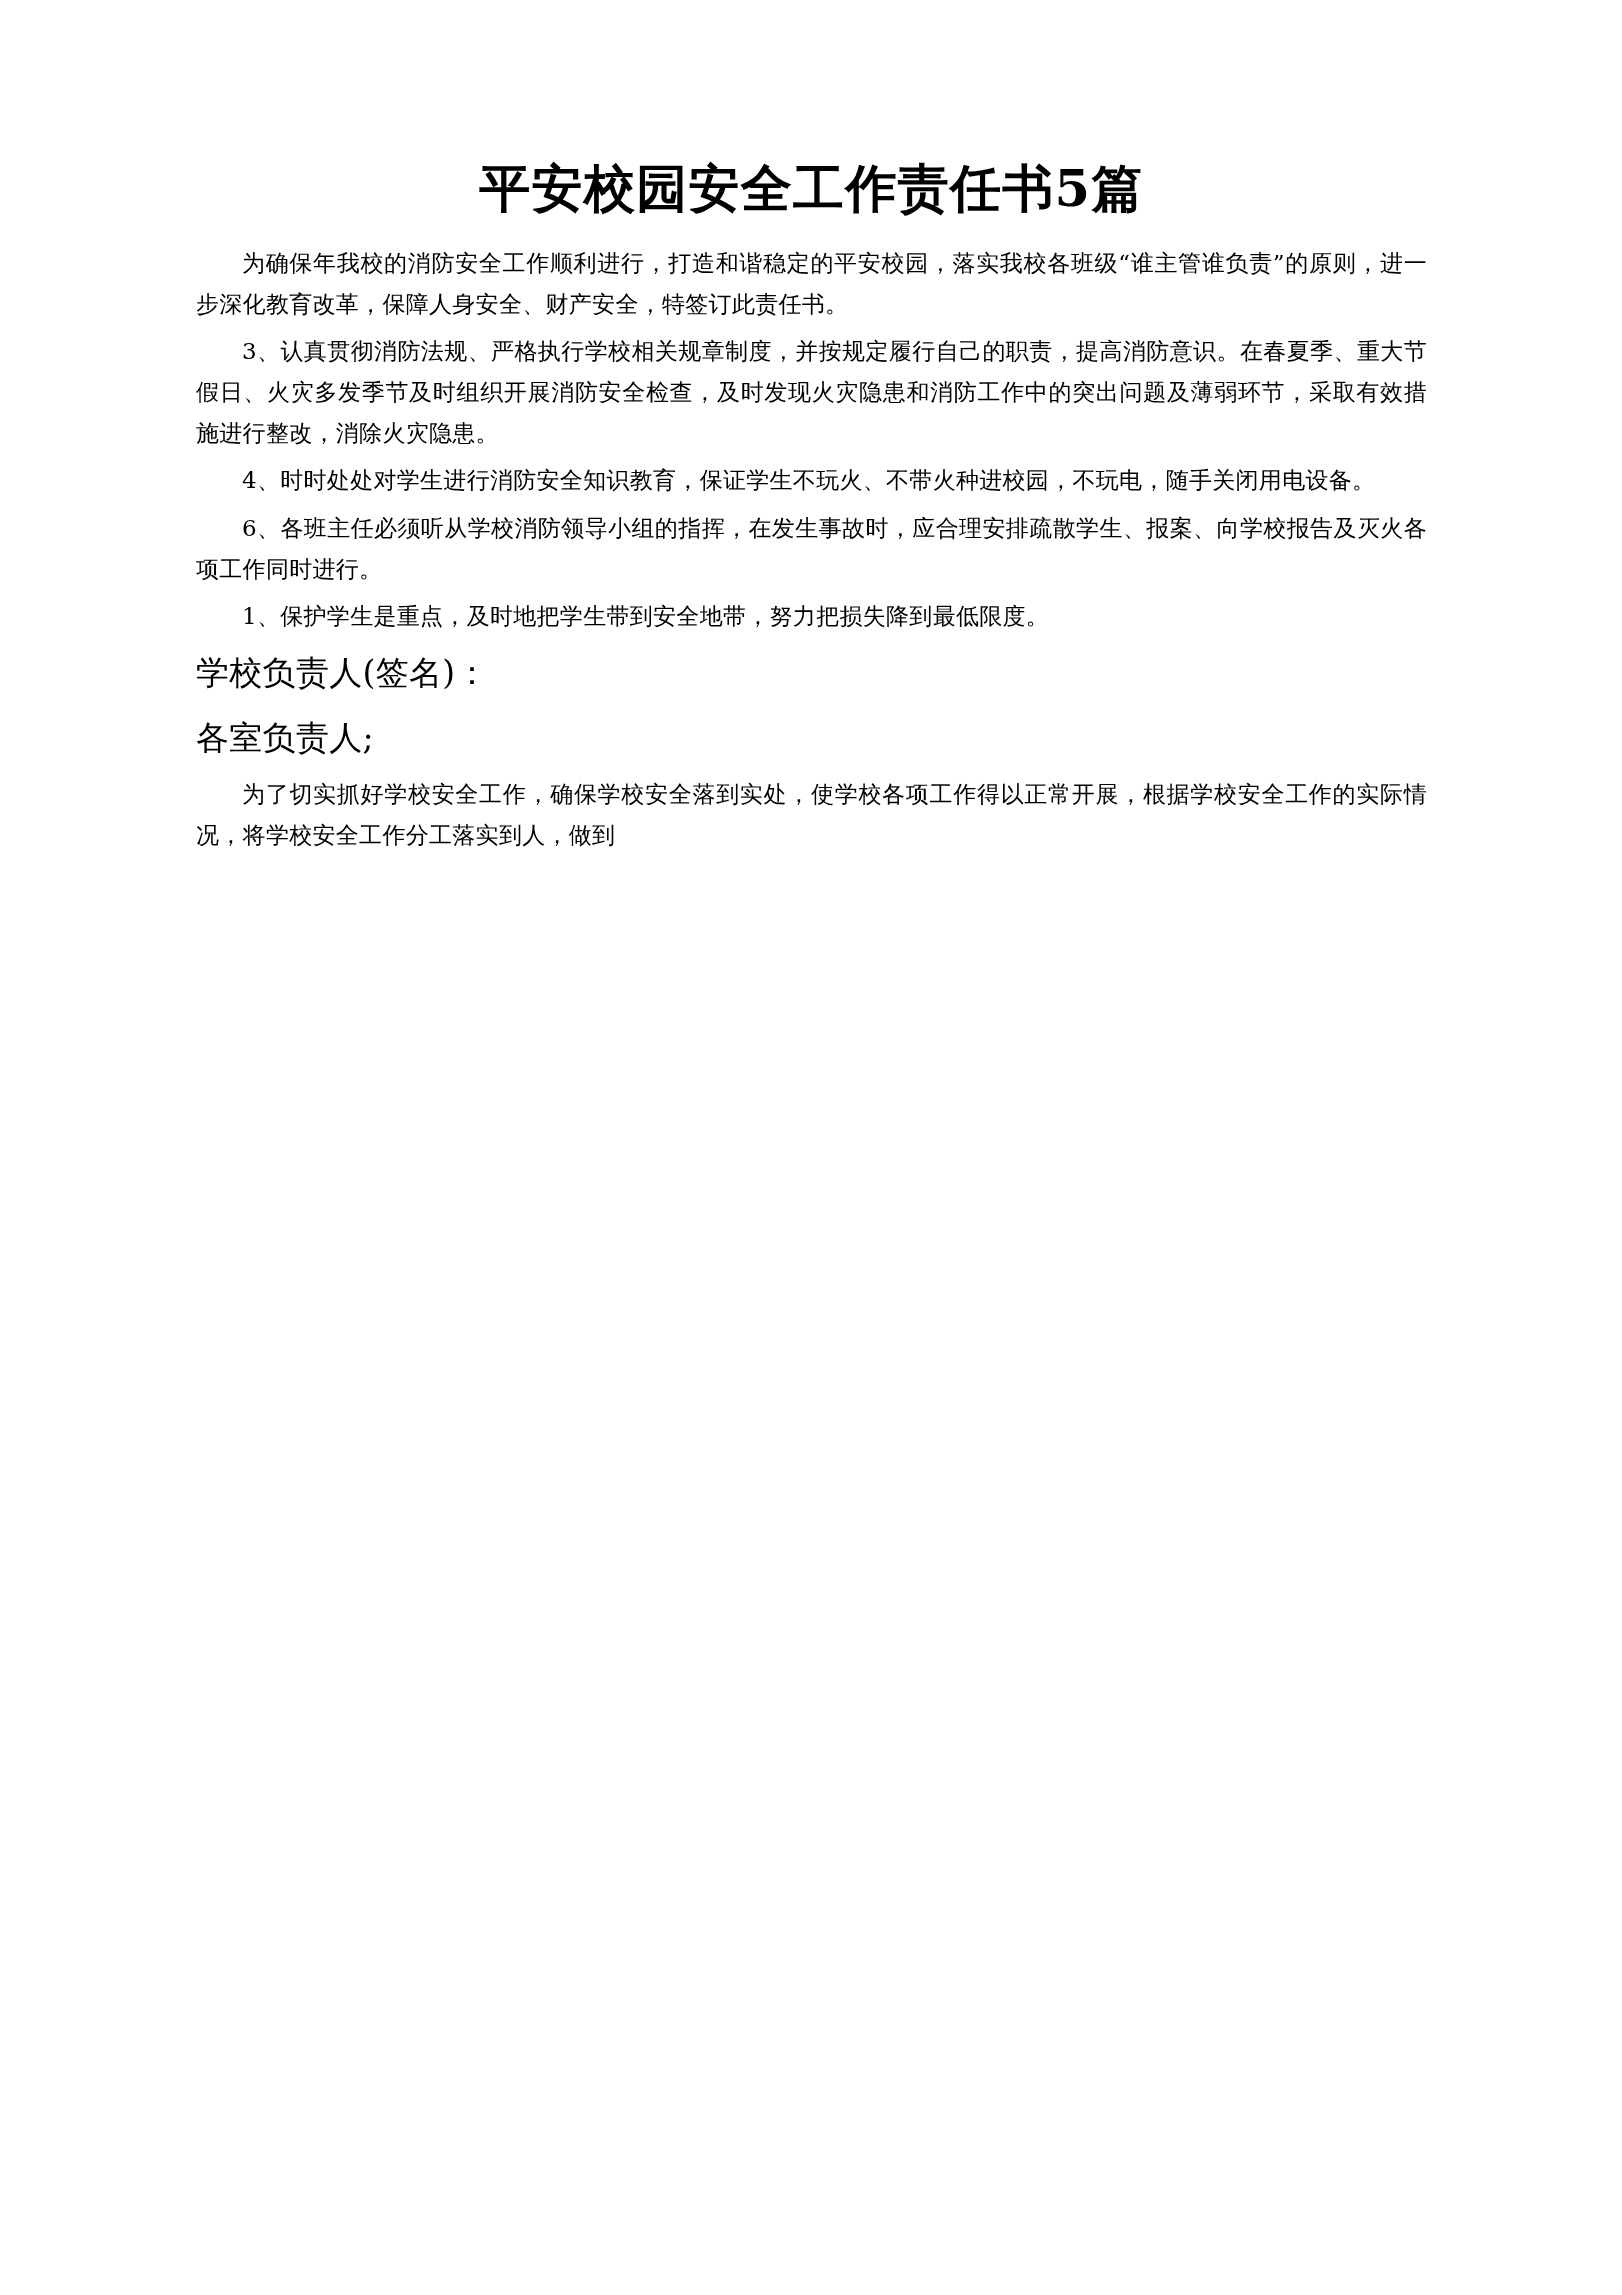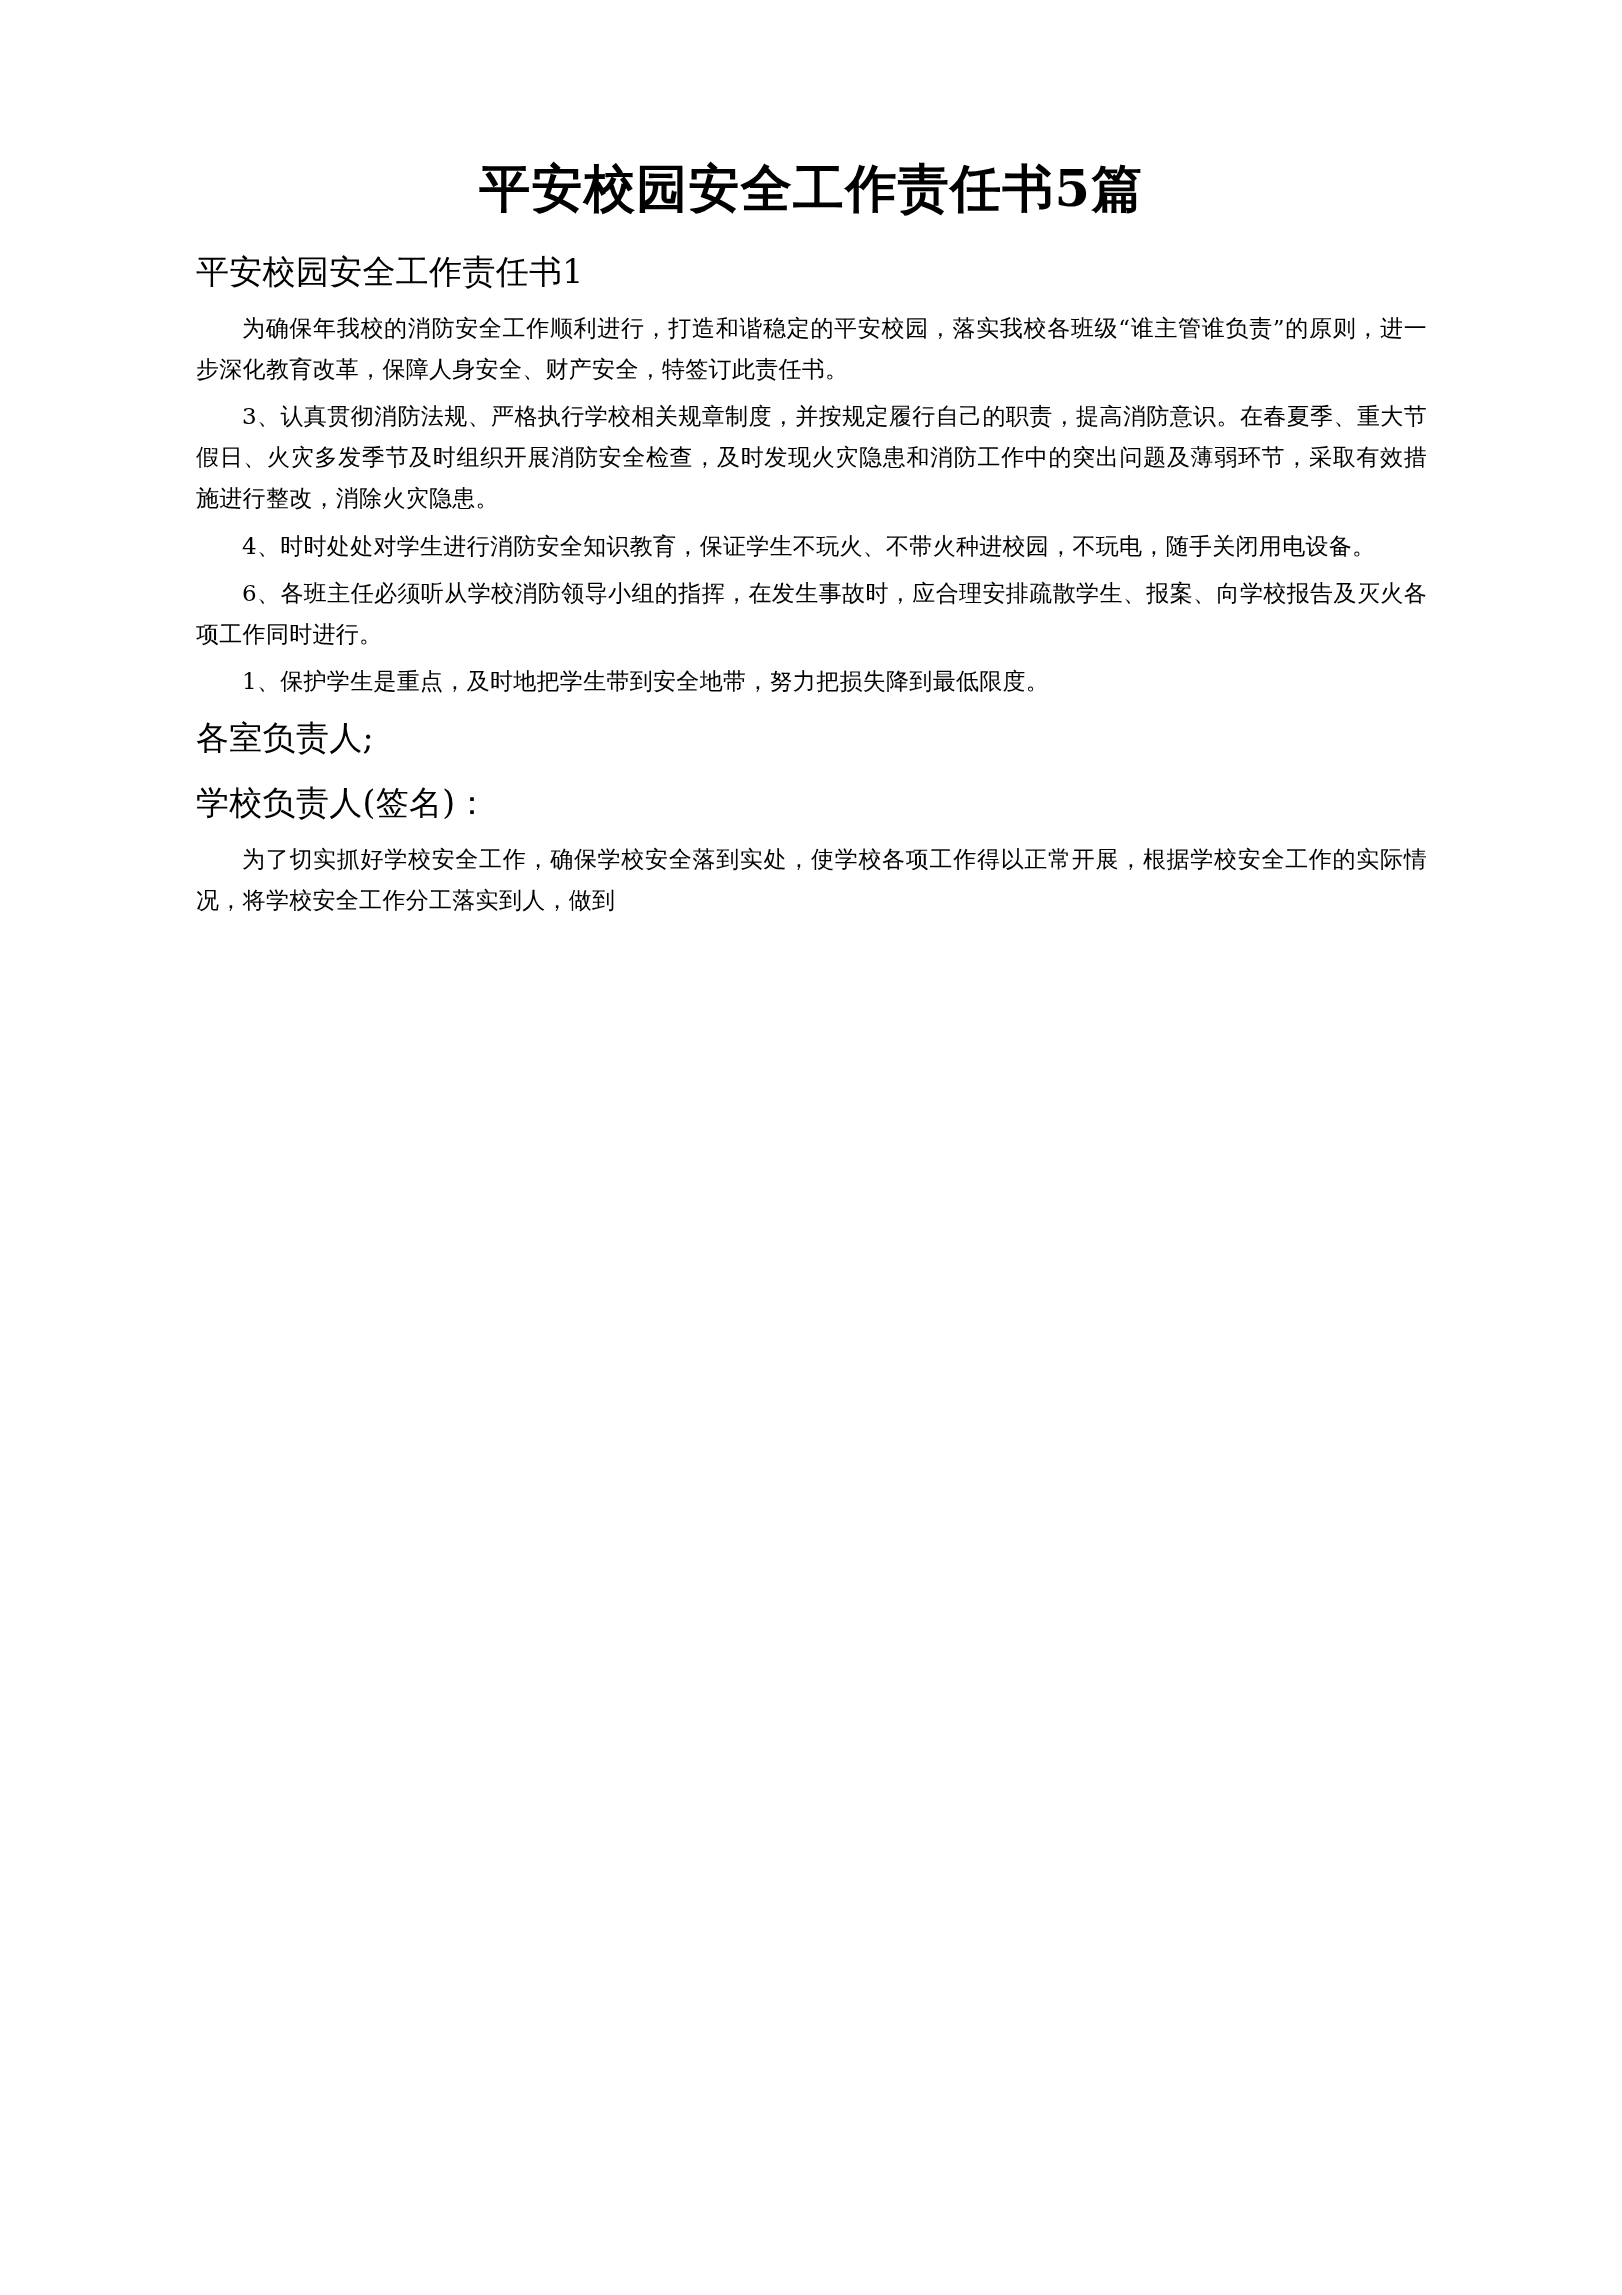--- a/index.html
+++ b/index.html
@@ -56,37 +56,36 @@
     letter-spacing: 0.3px;
   }
 </style>
 </head>
 <body>
 
 <div class="page">
 
   <h1 class="doc-title">平安校园安全工作责任书5篇</h1>
 
-  <p class="section-label">平安校园安全工作责任书1</p>
 
   <p class="para indent">为确保年我校的消防安全工作顺利进行，打造和谐稳定的平安校园，落实我校各班级“谁主管谁负责”的原则，进一步深化教育改革，保障人身安全、财产安全，特签订此责任书。</p>
 
 
 
   <p class="para indent">3、认真贯彻消防法规、严格执行学校相关规章制度，并按规定履行自己的职责，提高消防意识。在春夏季、重大节假日、火灾多发季节及时组织开展消防安全检查，及时发现火灾隐患和消防工作中的突出问题及薄弱环节，采取有效措施进行整改，消除火灾隐患。</p>
 
   <p class="para indent">4、时时处处对学生进行消防安全知识教育，保证学生不玩火、不带火种进校园，不玩电，随手关闭用电设备。</p>
 
 
   <p class="para indent">6、各班主任必须听从学校消防领导小组的指挥，在发生事故时，应合理安排疏散学生、报案、向学校报告及灭火各项工作同时进行。</p>
 
   <p class="para indent">1、保护学生是重点，及时地把学生带到安全地带，努力把损失降到最低限度。</p>
 
 
+  <p class="signature-line">学校负责人(签名)：</p>
+
   <p class="signature-line">各室负责人;</p>
-
-  <p class="signature-line">学校负责人(签名)：</p>
 
 
   <p class="para indent">为了切实抓好学校安全工作，确保学校安全落到实处，使学校各项工作得以正常开展，根据学校安全工作的实际情况，将学校安全工作分工落实到人，做到</p>
 
 </div>
 
 
 </body></html>

